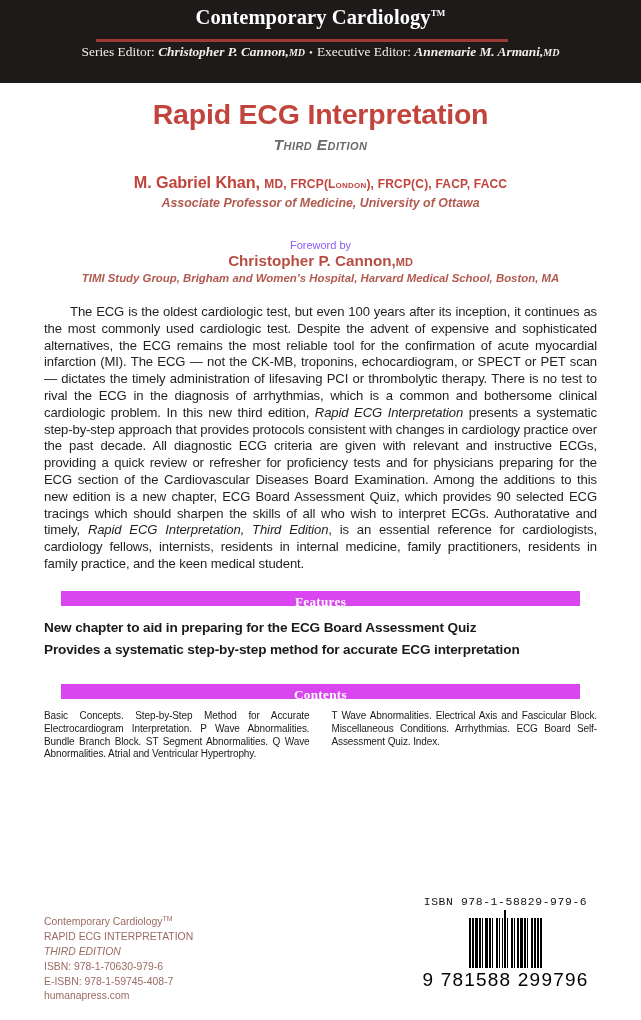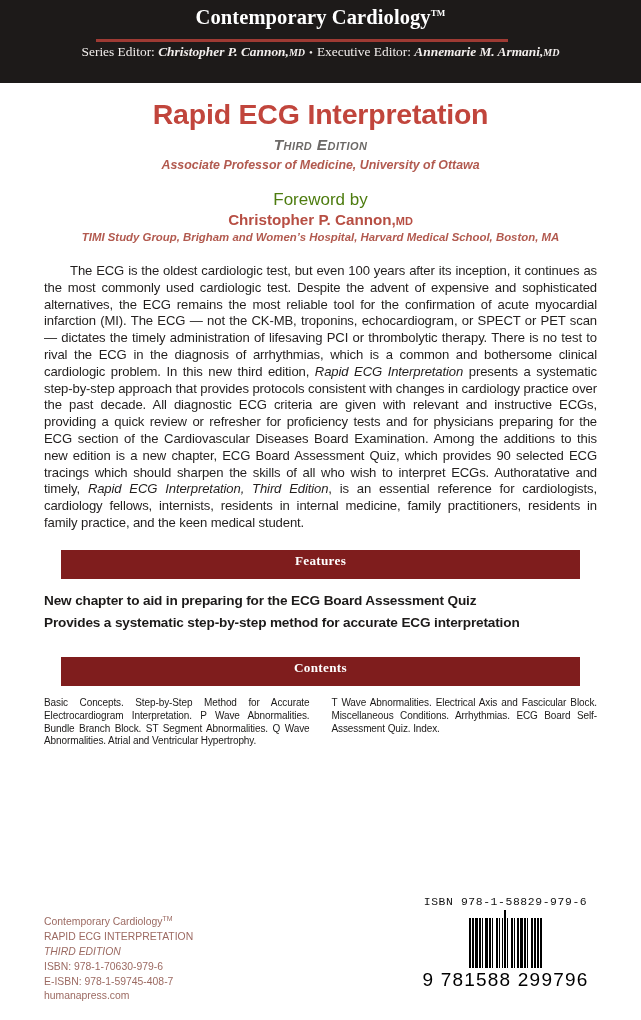--- a/index.html
+++ b/index.html
@@ -105,23 +105,23 @@
   }
   .affil-line {
     color: #b25a4f;
     font-size: 12.4px;
     font-style: italic;
     font-weight: bold;
     line-height: 1.45;
     margin-top: 3px;
   }
   .fw-label {
-    color: #4d7c0f;
-    font-size: 17px;
-    margin-top: 15px;
+    color: #8b5cf6;
+    font-size: 11px;
+    margin-top: 26px;
   }
   .fw-name {
     color: #b74e43;
     font-size: 15.2px;
     font-weight: bold;
     margin-top: 1px;
   }
   .fw-name .creds {
     font-size: 11px;
     font-variant: small-caps;
@@ -142,22 +142,22 @@
     text-align: justify;
     color: #221f1e;
     font-family: "Liberation Sans", sans-serif;
     letter-spacing: -0.12px;
   }
   .blurb .indent { display: inline-block; width: 26px; }
   .blurb i { font-style: italic; }
 
   
   .banner {
-    background: #7f1d1d;
-    height: 29px;
+    background: #d946ef;
+    height: 15px;
     margin: 0 61px;
     color: #ffffff;
     font-family: "Liberation Serif", serif;
     font-weight: bold;
     font-size: 13.2px;
     text-align: center;
     line-height: 21px;
     letter-spacing: 0.3px;
   }
   .features-banner { margin-top: 18px; }
@@ -254,20 +254,23 @@
   <div class="editors-line">
     <span>Series Editor:</span>
     <span class="ital">Christopher P. Cannon,</span><span class="sc">MD</span><span class="bullet">•</span><span>Executive Editor:</span>
     <span class="ital">Annemarie M. Armani,</span><span class="sc">MD</span>
   </div>
 </div>
 
 <div class="title-block">
   <div class="book-title">Rapid ECG Interpretation</div>
   <div class="edition-line">Third Edition</div>
+  <div class="author-line">
+    <span>M. Gabriel Khan,</span> <span class="creds">MD, FRCP(London), FRCP(C), FACP, FACC</span>
+  </div>
   <div class="affil-line">
     <div>Associate Professor of Medicine, University of Ottawa</div>
   </div>
   <div class="fw-label">Foreword by</div>
   <div class="fw-name">
     <span>Christopher P. Cannon,</span><span class="creds">MD</span>
   </div>
   <div class="fw-affil">TIMI Study Group, Brigham and Women’s Hospital, Harvard Medical School, Boston, MA</div>
 </div>
 

